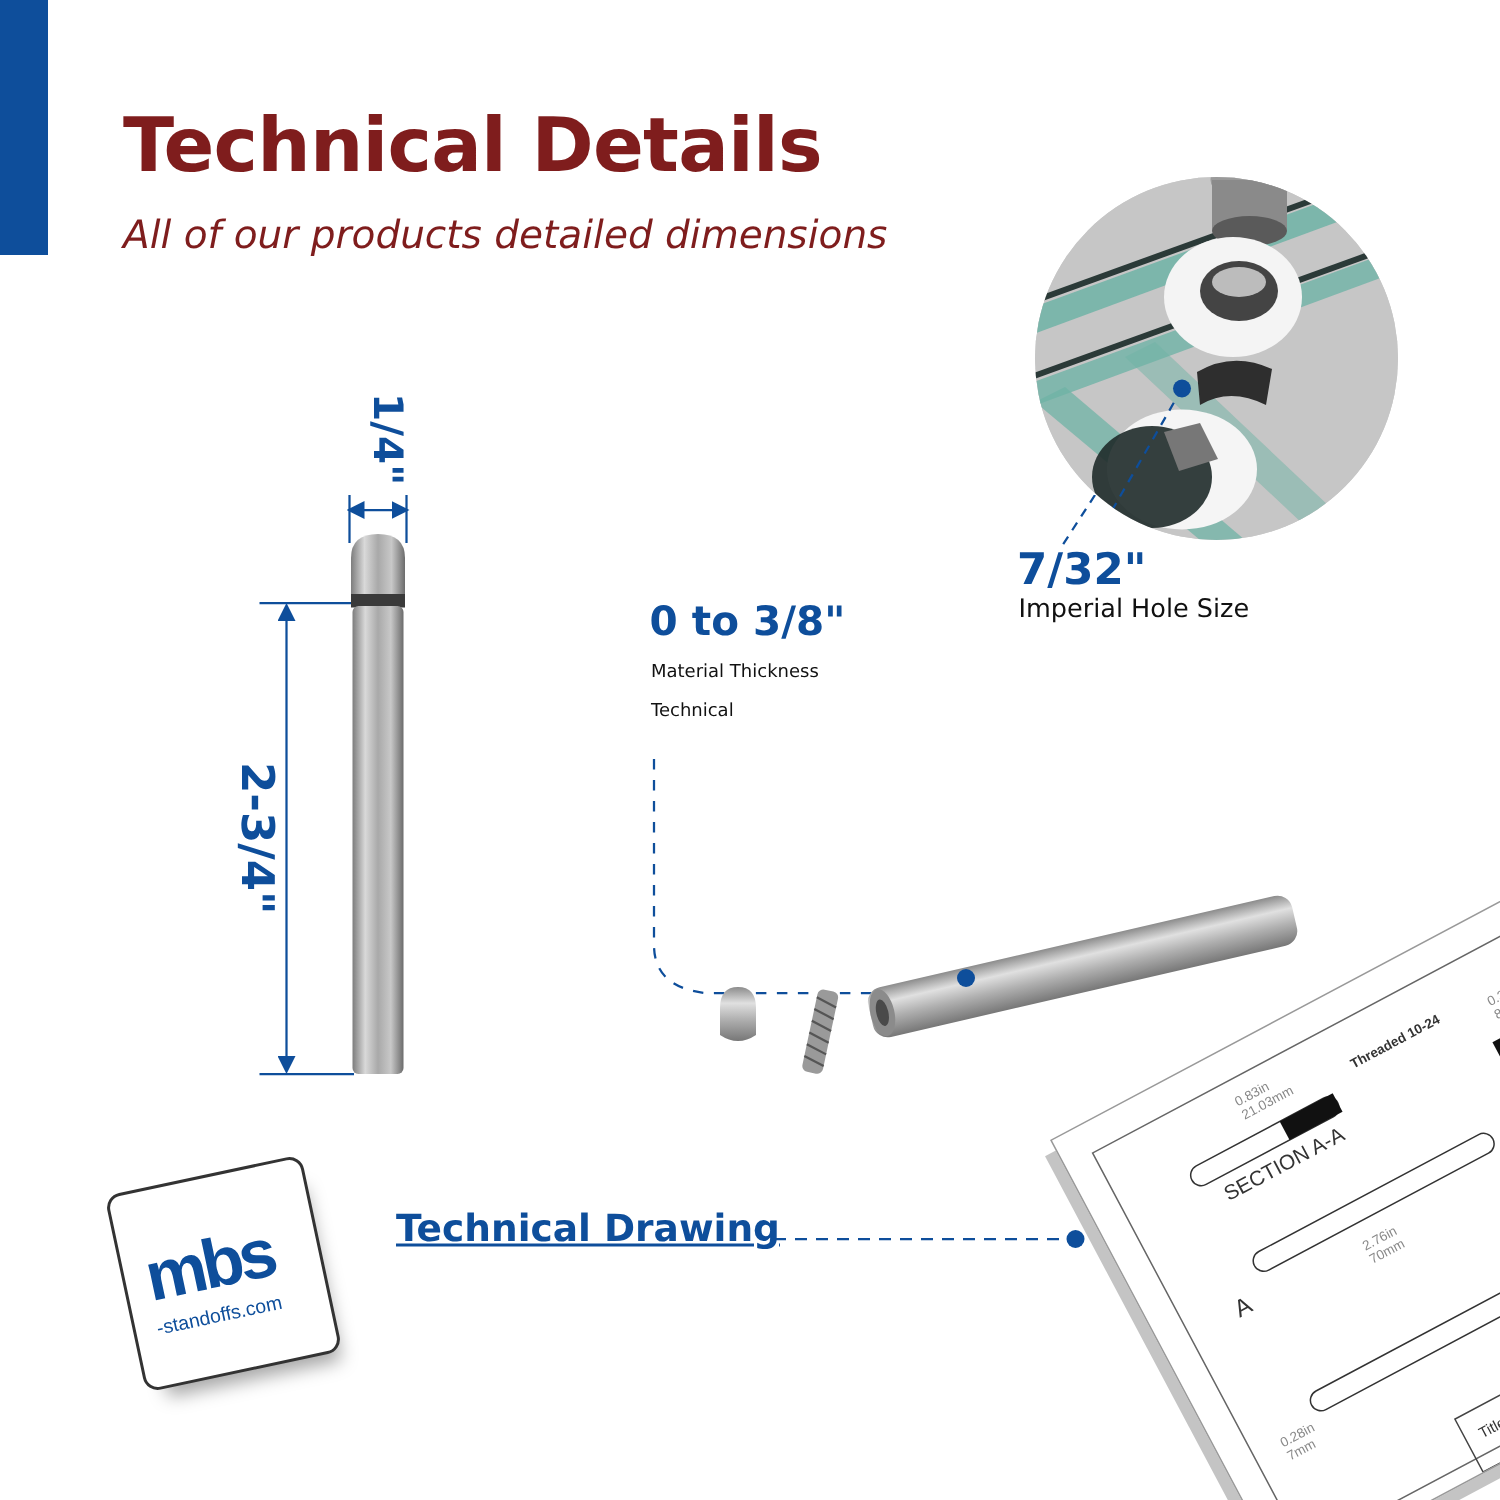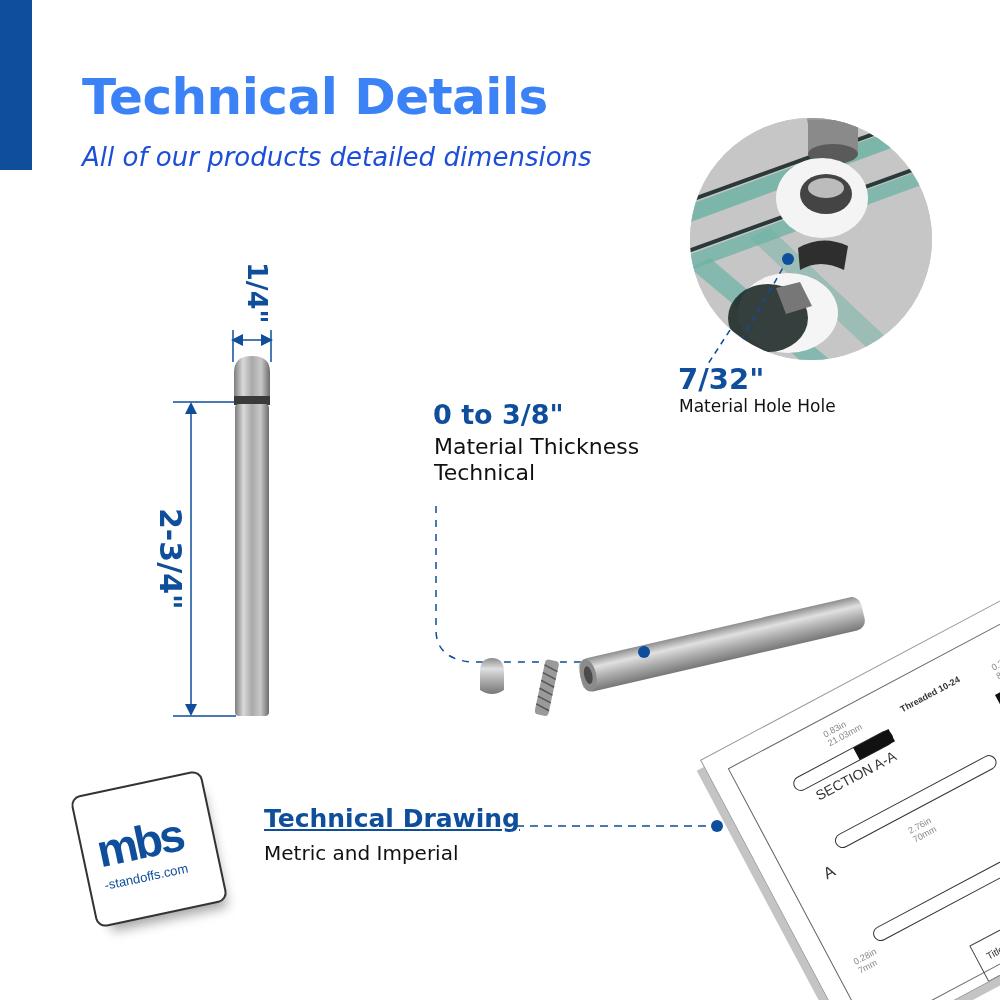--- a/index.html
+++ b/index.html
@@ -4,25 +4,25 @@
 <style>
   html, body { margin: 0; padding: 0; }
   body {
     width: 1000px; height: 1000px; position: relative; overflow: hidden;
     background: #ffffff;
     font-family: "DejaVu Sans", "Liberation Sans", sans-serif;
   }
   .abs { position: absolute; }
   .accent-bar { left: 0; top: 0; width: 32px; height: 170px; background: #0e4e9b; }
   .title {
-    left: 82px; top: 70px; font-size: 50px; font-weight: 700; color: #3b82f6;
+    left: 82px; top: 70px; font-size: 50px; font-weight: 700; color: #7f1d1d;
     letter-spacing: -0.5px; white-space: nowrap; line-height: 1.1;
   }
   .subtitle {
-    left: 82px; top: 136px; font-size: 26px; font-style: italic; color: #1d4ed8;
+    left: 82px; top: 136px; font-size: 26px; font-style: italic; color: #7f1d1d;
     line-height: 42px; width: 560px;
   }
   .blue-label { color: #0e4e9b; font-weight: 700; white-space: nowrap; }
   .dark-label { color: #111; white-space: nowrap; }
 
   
   .dim-text-rot {
     transform: rotate(90deg); transform-origin: left top;
     color: #0e4e9b; font-weight: 700; white-space: nowrap;
   }
@@ -108,24 +108,24 @@
     <ellipse cx="78" cy="200" rx="40" ry="34" fill="#1f2b2a" opacity="0.9"></ellipse>
     <path d="M86,170 L110,164 L122,188 L96,196 Z" fill="#777"></path>
     <circle cx="98" cy="141" r="6" fill="#0e4e9b"></circle>
     <line x1="98" y1="141" x2="40" y2="242" stroke="#0e4e9b" stroke-width="1.5" stroke-dasharray="6,5"></line>
   </svg>
 </div>
 <svg class="abs" style="left:700px;top:330px;" width="40" height="40">
   <line x1="30" y1="0" x2="8" y2="34" stroke="#0e4e9b" stroke-width="1.5" stroke-dasharray="6,5"></line>
 </svg>
 <div class="abs blue-label" style="left:678px;top:362px;font-size:29px;">7/32"</div>
-<div class="abs dark-label" style="left:679px;top:396px;font-size:17px;">Material Hole Hole</div>
+<div class="abs dark-label" style="left:679px;top:396px;font-size:17px;">Imperial Hole Size</div>
 
 <div class="abs blue-label" style="left:433px;top:399px;font-size:27px;">0 to 3/8"</div>
-<div class="abs dark-label" style="left:434px;top:434px;font-size:22px;line-height:26px;">
+<div class="abs dark-label" style="left:434px;top:434px;font-size:12px;line-height:26px;">
   <div>Material Thickness</div>
   <div>Technical</div>
 </div>
 
 <svg class="abs" style="left:420px;top:490px;" width="460" height="240">
   <defs>
     <linearGradient id="steelH" x1="0" x2="0" y1="0" y2="1">
       <stop offset="0" stop-color="#8c8c8c"></stop>
       <stop offset="0.3" stop-color="#e0e0e0"></stop>
       <stop offset="0.6" stop-color="#b0b0b0"></stop>
@@ -177,19 +177,18 @@
   <div class="drawing-text" style="left:160px;top:302px;font-size:10px;">Title :</div>
 
 </div>
 
 <div class="abs blue-label" style="left:264px;top:804px;font-size:25px;text-decoration:underline;">Technical Drawing</div>
 <svg class="abs" style="left:510px;top:818px;" width="215" height="16">
   <line x1="6" y1="8" x2="200" y2="8" stroke="#0e4e9b" stroke-width="1.5" stroke-dasharray="8,6"></line>
   <circle cx="207" cy="8" r="6" fill="#0e4e9b"></circle>
 </svg>
 <div class="abs dark-label" style="left:264px;top:838px;font-size:20px;line-height:31px;">
-  <div>Metric and Imperial</div>
 </div>
 
 <div class="abs logo-card">
   <div style="position:absolute;left:14px;top:34px;font-family:'Liberation Sans',sans-serif;font-weight:700;font-size:46px;color:#0e4e9b;letter-spacing:-3px;line-height:1;">mbs</div>
   <div style="position:absolute;left:14px;top:84px;font-family:'Liberation Sans',sans-serif;font-size:13px;color:#0e4e9b;">-standoffs.com</div>
 </div>
 
 </body></html>

